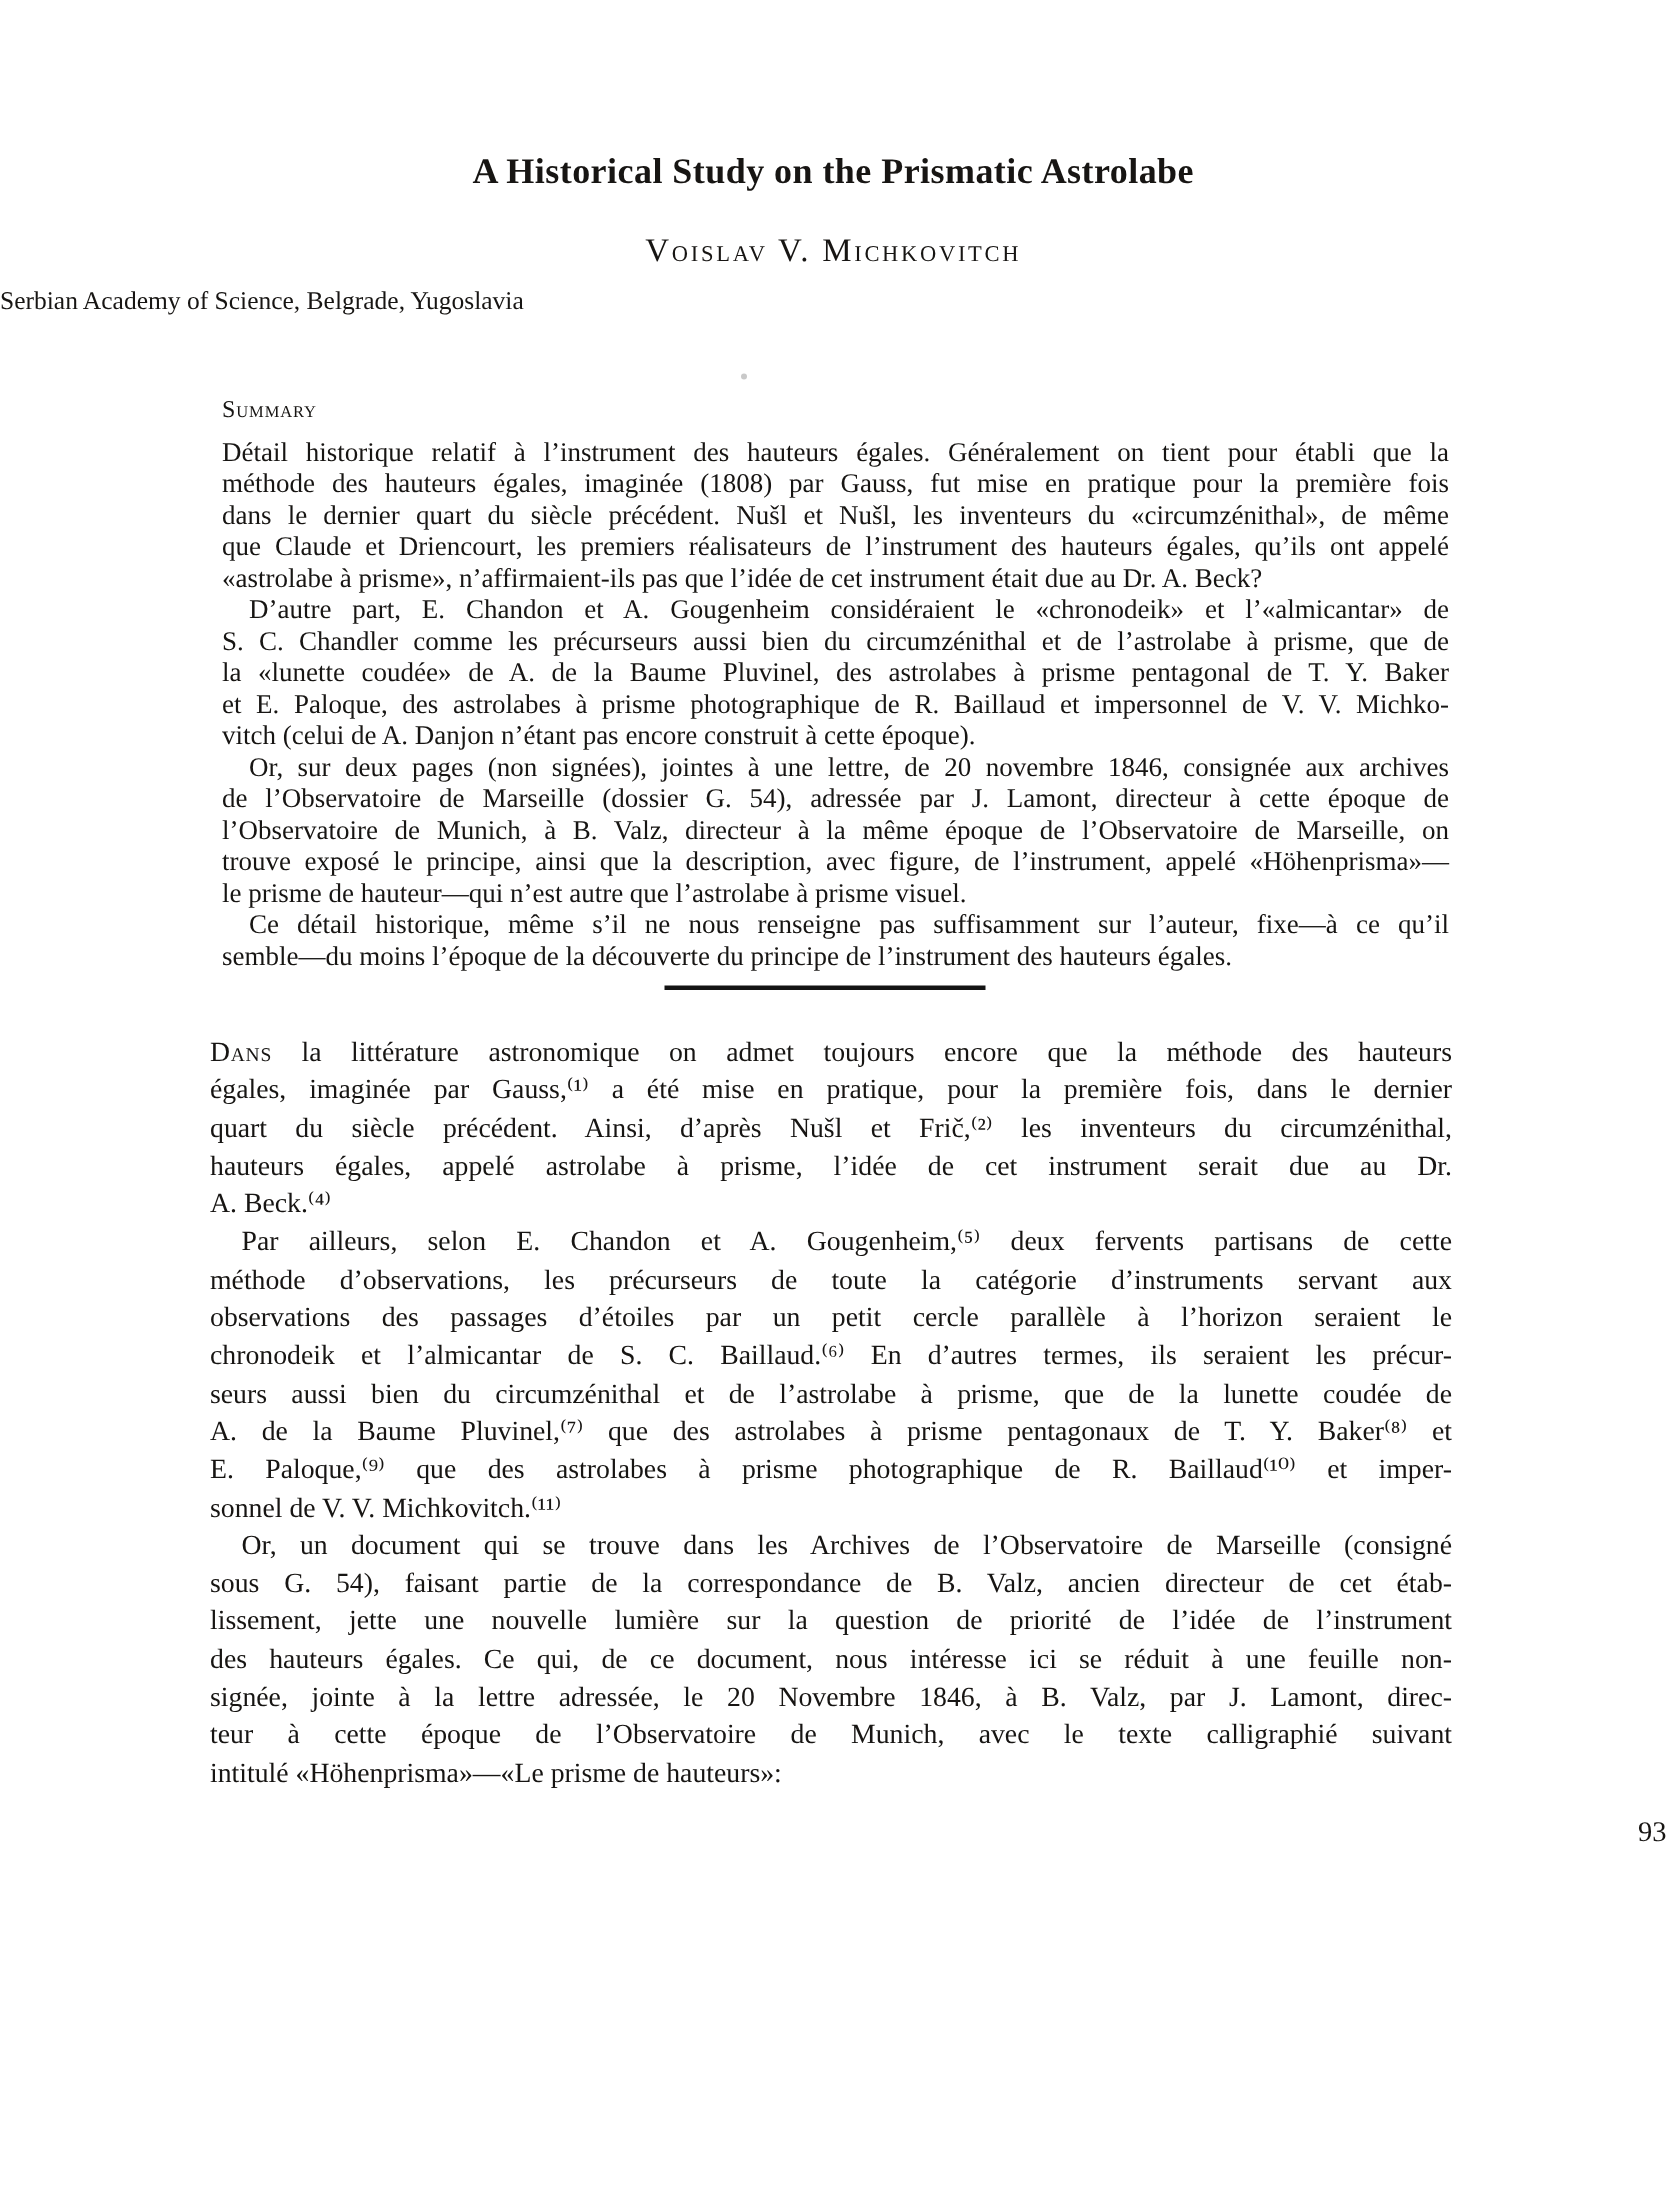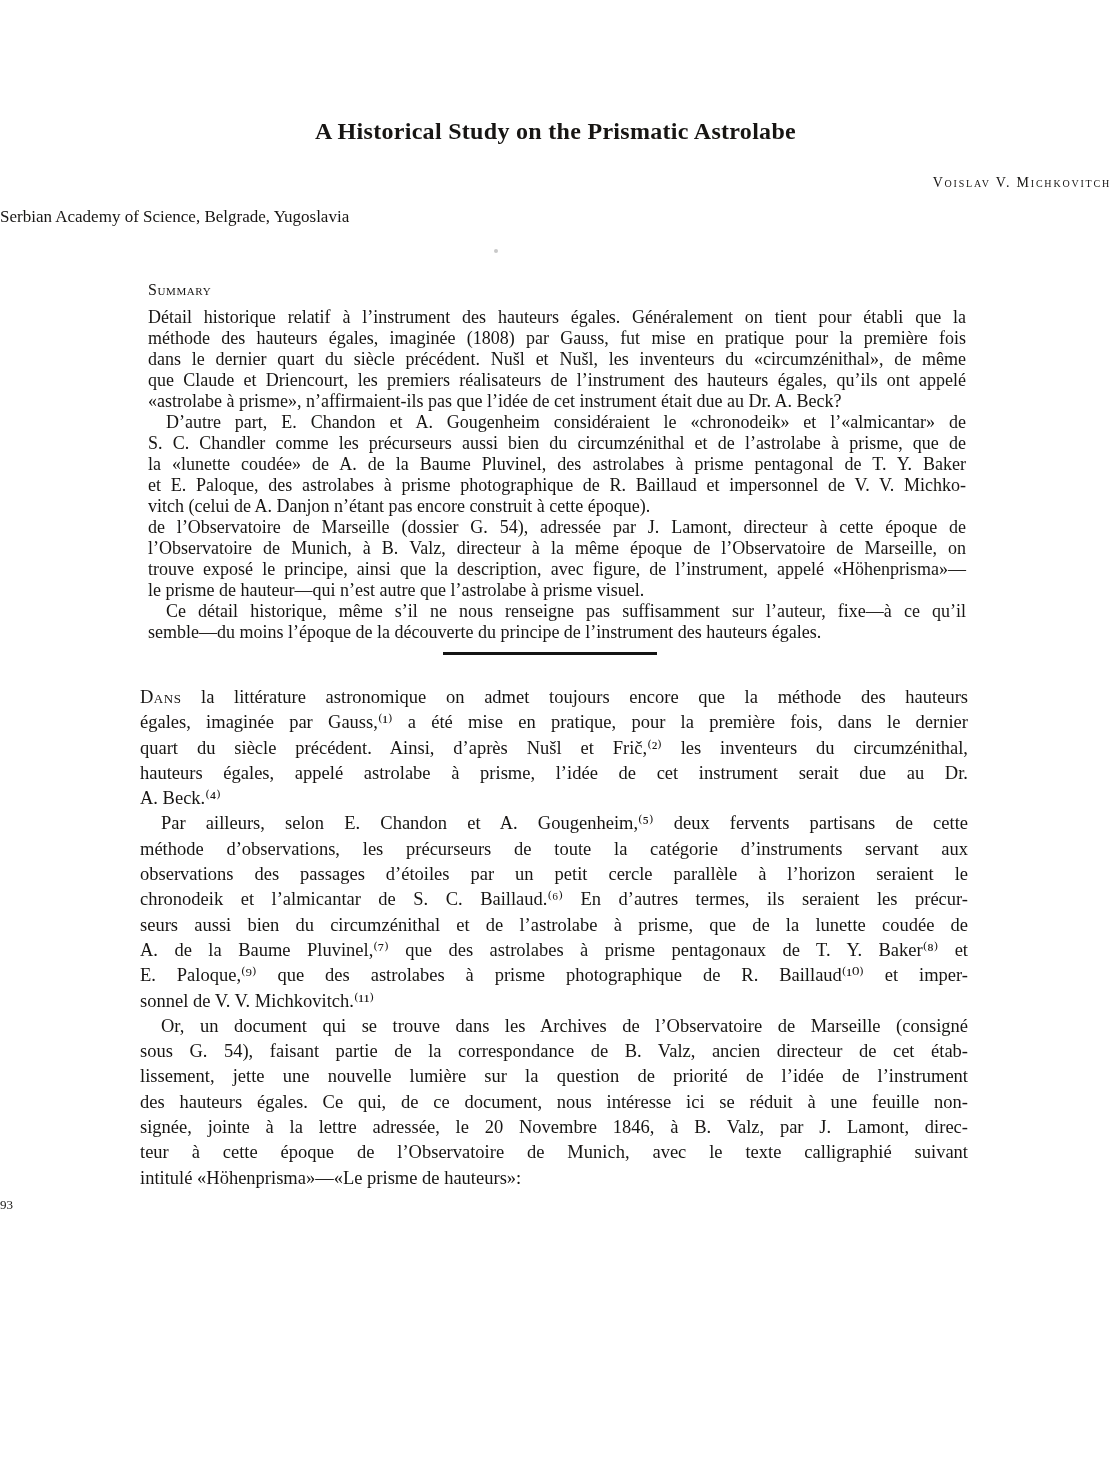--- a/index.html
+++ b/index.html
@@ -10,33 +10,33 @@
   .page {
     position: relative;
     width: 1111px;
     height: 1457px;
     background: #ffffff;
     color: #171513;
     font-family: "Liberation Serif", "DejaVu Serif", serif;
     overflow: hidden;
   }
   .title {
-    margin: 16px;
+    margin: 0;
     padding-top: 101px;
     text-align: center;
     font-size: 24px;
     font-weight: bold;
     line-height: 29px;
     letter-spacing: 0.3px;
   }
   .author {
     margin-top: 26px;
-    text-align: right;
+    text-align: center;
     font-variant: small-caps;
-    font-size: 14px;
+    font-size: 22px;
     letter-spacing: 1.8px;
     line-height: 22px;
   }
   .affil {
     margin-top: 12px;
     text-align: left;
     font-size: 17px;
     line-height: 22px;
   }
   .artifact {
@@ -84,23 +84,23 @@
     text-align: justify;
     text-align-last: justify;
   }
   .bline.last { text-align-last: left; }
   .bline.indent { text-indent: 21px; }
   .lead {
     font-variant: small-caps;
     letter-spacing: 0.5px;
   }
   .pagenum {
-    margin-top: 4px;
-    text-align: left;
-    font-size: 13px;
+    margin-top: 16px;
+    text-align: right;
+    font-size: 19px;
     line-height: 20px;
   }
 </style>
 </head>
 <body>
 
 <div class="page">
 
   <h1 class="title">A Historical Study on the Prismatic Astrolabe</h1>
 
@@ -123,20 +123,21 @@
 
     <div>
       <div class="sline indent">D’autre part, E. Chandon et A. Gougenheim considéraient le «chronodeik» et l’«almicantar» de</div>
       <div class="sline">S. C. Chandler comme les précurseurs aussi bien du circumzénithal et de l’astrolabe à prisme, que de</div>
       <div class="sline">la «lunette coudée» de A. de la Baume Pluvinel, des astrolabes à prisme pentagonal de T. Y. Baker</div>
       <div class="sline">et E. Paloque, des astrolabes à prisme photographique de R. Baillaud et impersonnel de V. V. Michko-</div>
       <div class="sline last">vitch (celui de A. Danjon n’étant pas encore construit à cette époque).</div>
     </div>
 
     <div>
+      <div class="sline indent">Or, sur deux pages (non signées), jointes à une lettre, de 20 novembre 1846, consignée aux archives</div>
       <div class="sline">de l’Observatoire de Marseille (dossier G. 54), adressée par J. Lamont, directeur à cette époque de</div>
       <div class="sline">l’Observatoire de Munich, à B. Valz, directeur à la même époque de l’Observatoire de Marseille, on</div>
       <div class="sline">trouve exposé le principe, ainsi que la description, avec figure, de l’instrument, appelé «Höhenprisma»—</div>
       <div class="sline last">le prisme de hauteur—qui n’est autre que l’astrolabe à prisme visuel.</div>
     </div>
 
     <div>
       <div class="sline indent">Ce détail historique, même s’il ne nous renseigne pas suffisamment sur l’auteur, fixe—à ce qu’il</div>
       <div class="sline last">semble—du moins l’époque de la découverte du principe de l’instrument des hauteurs égales.</div>
     </div>

